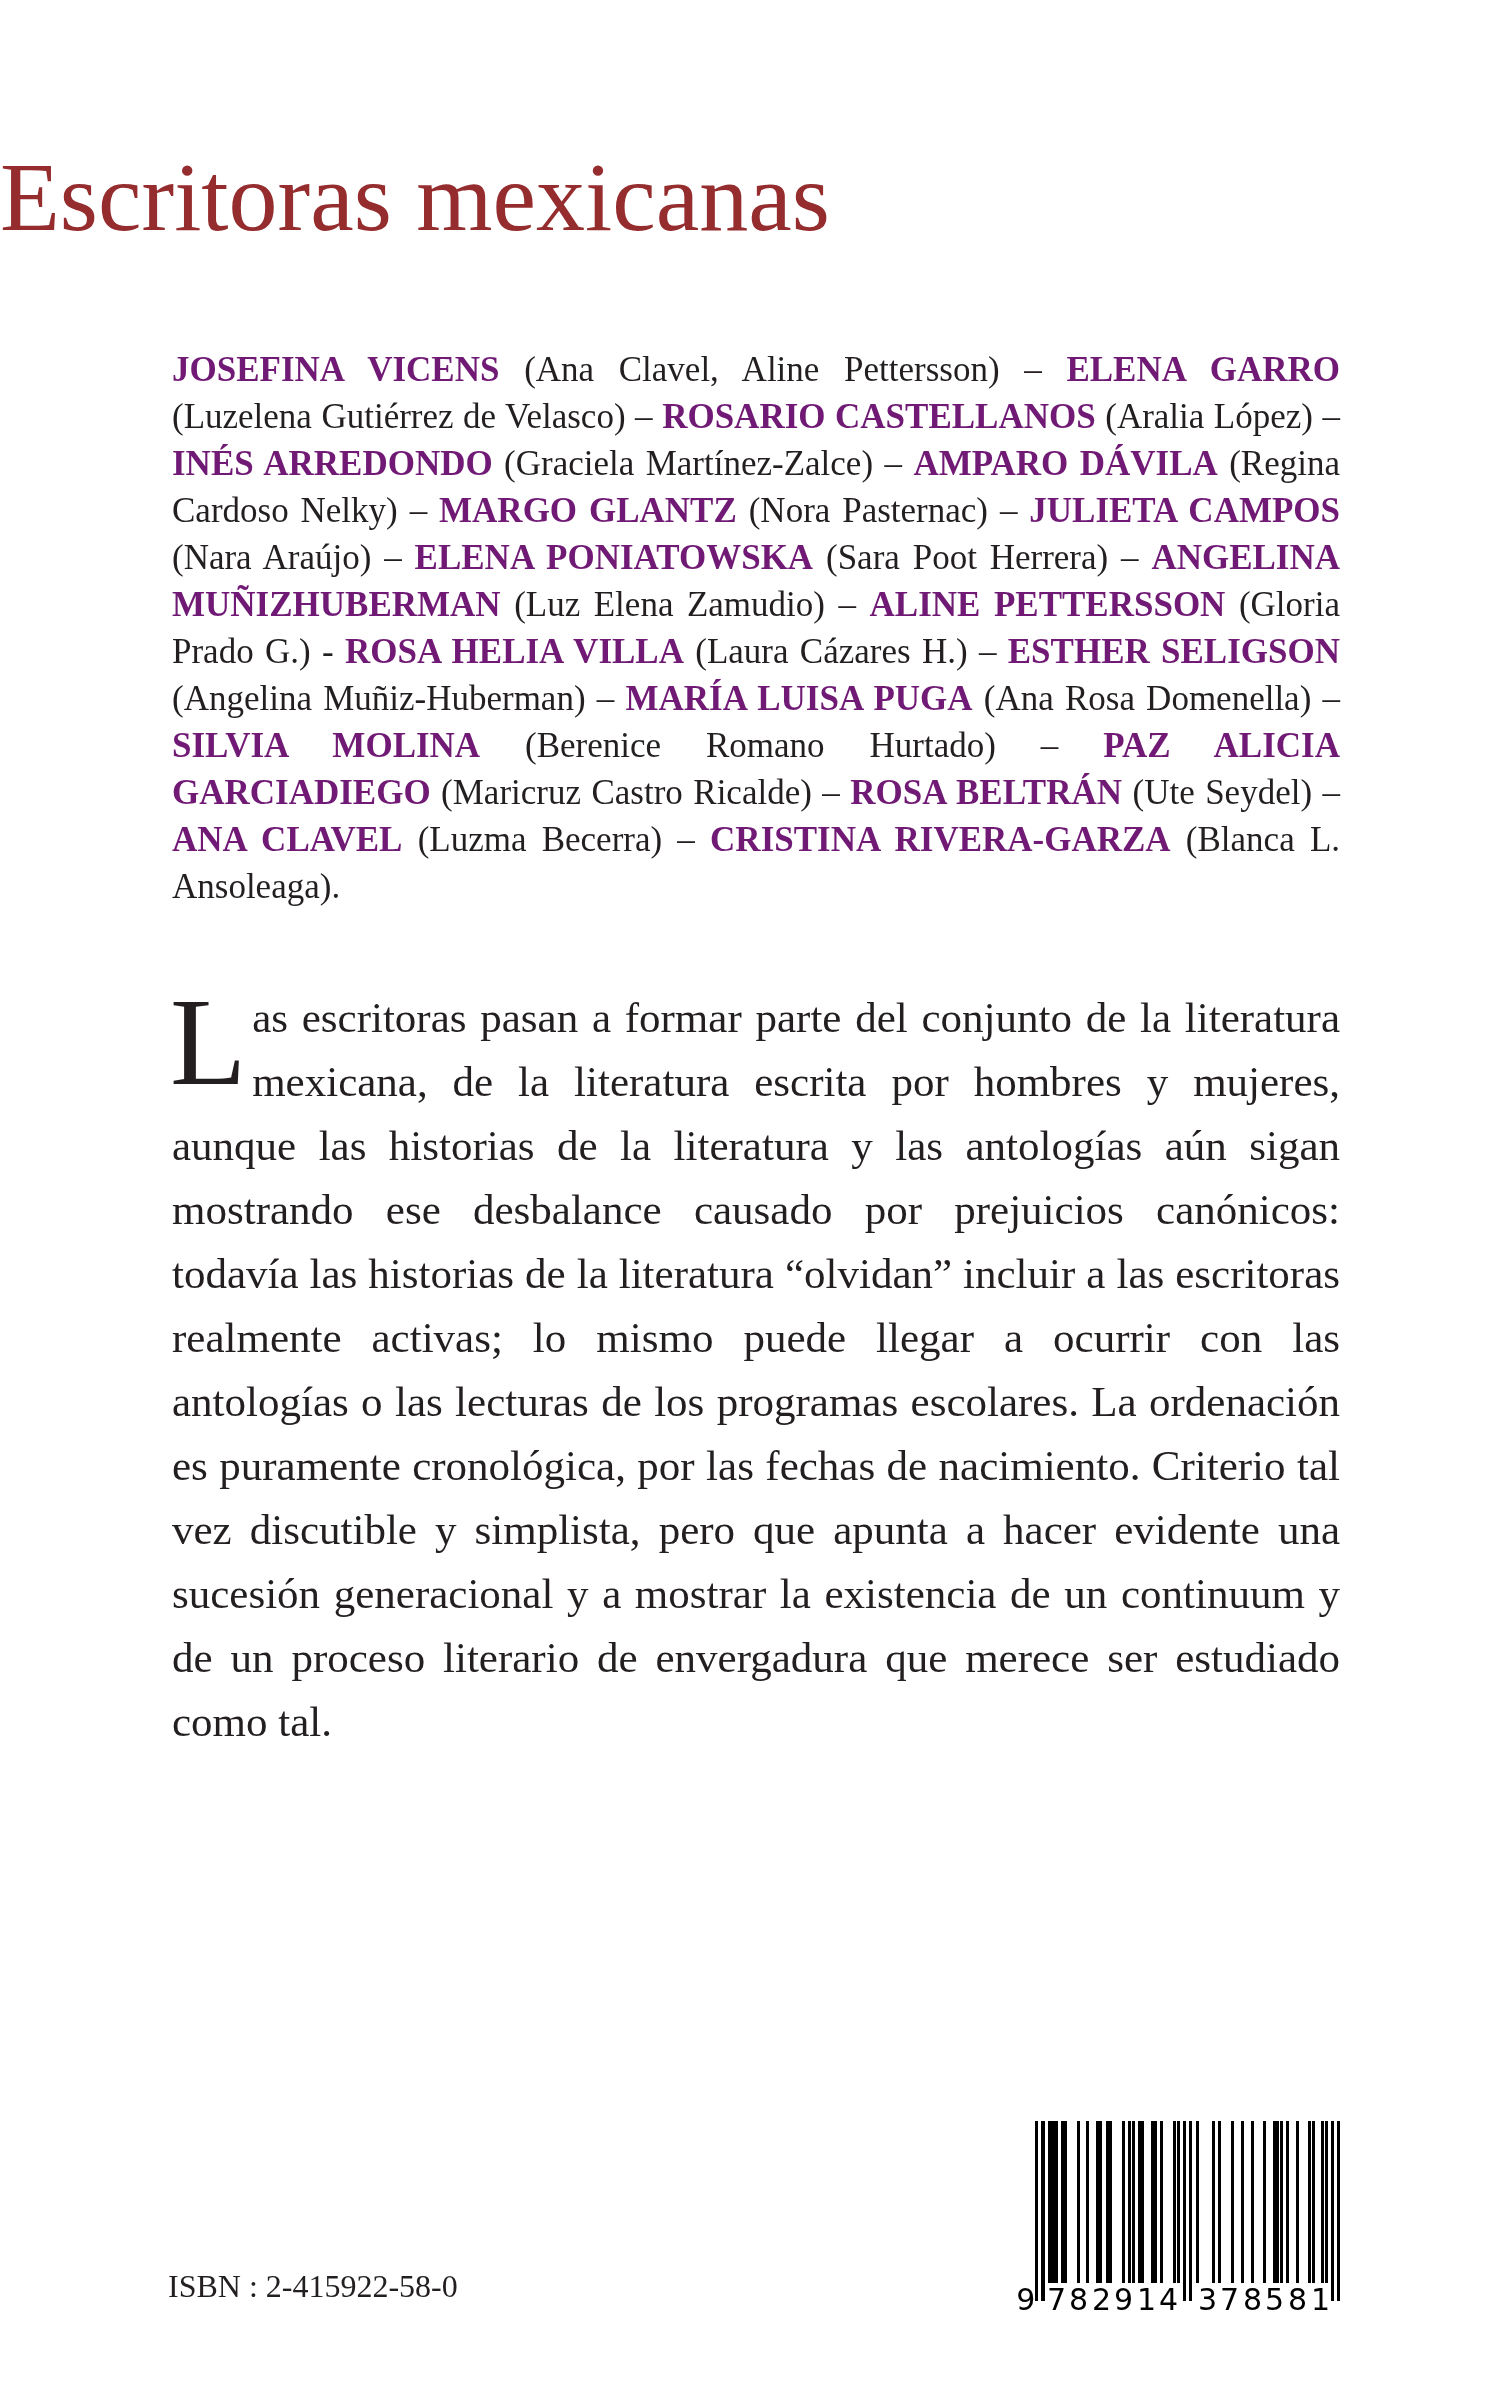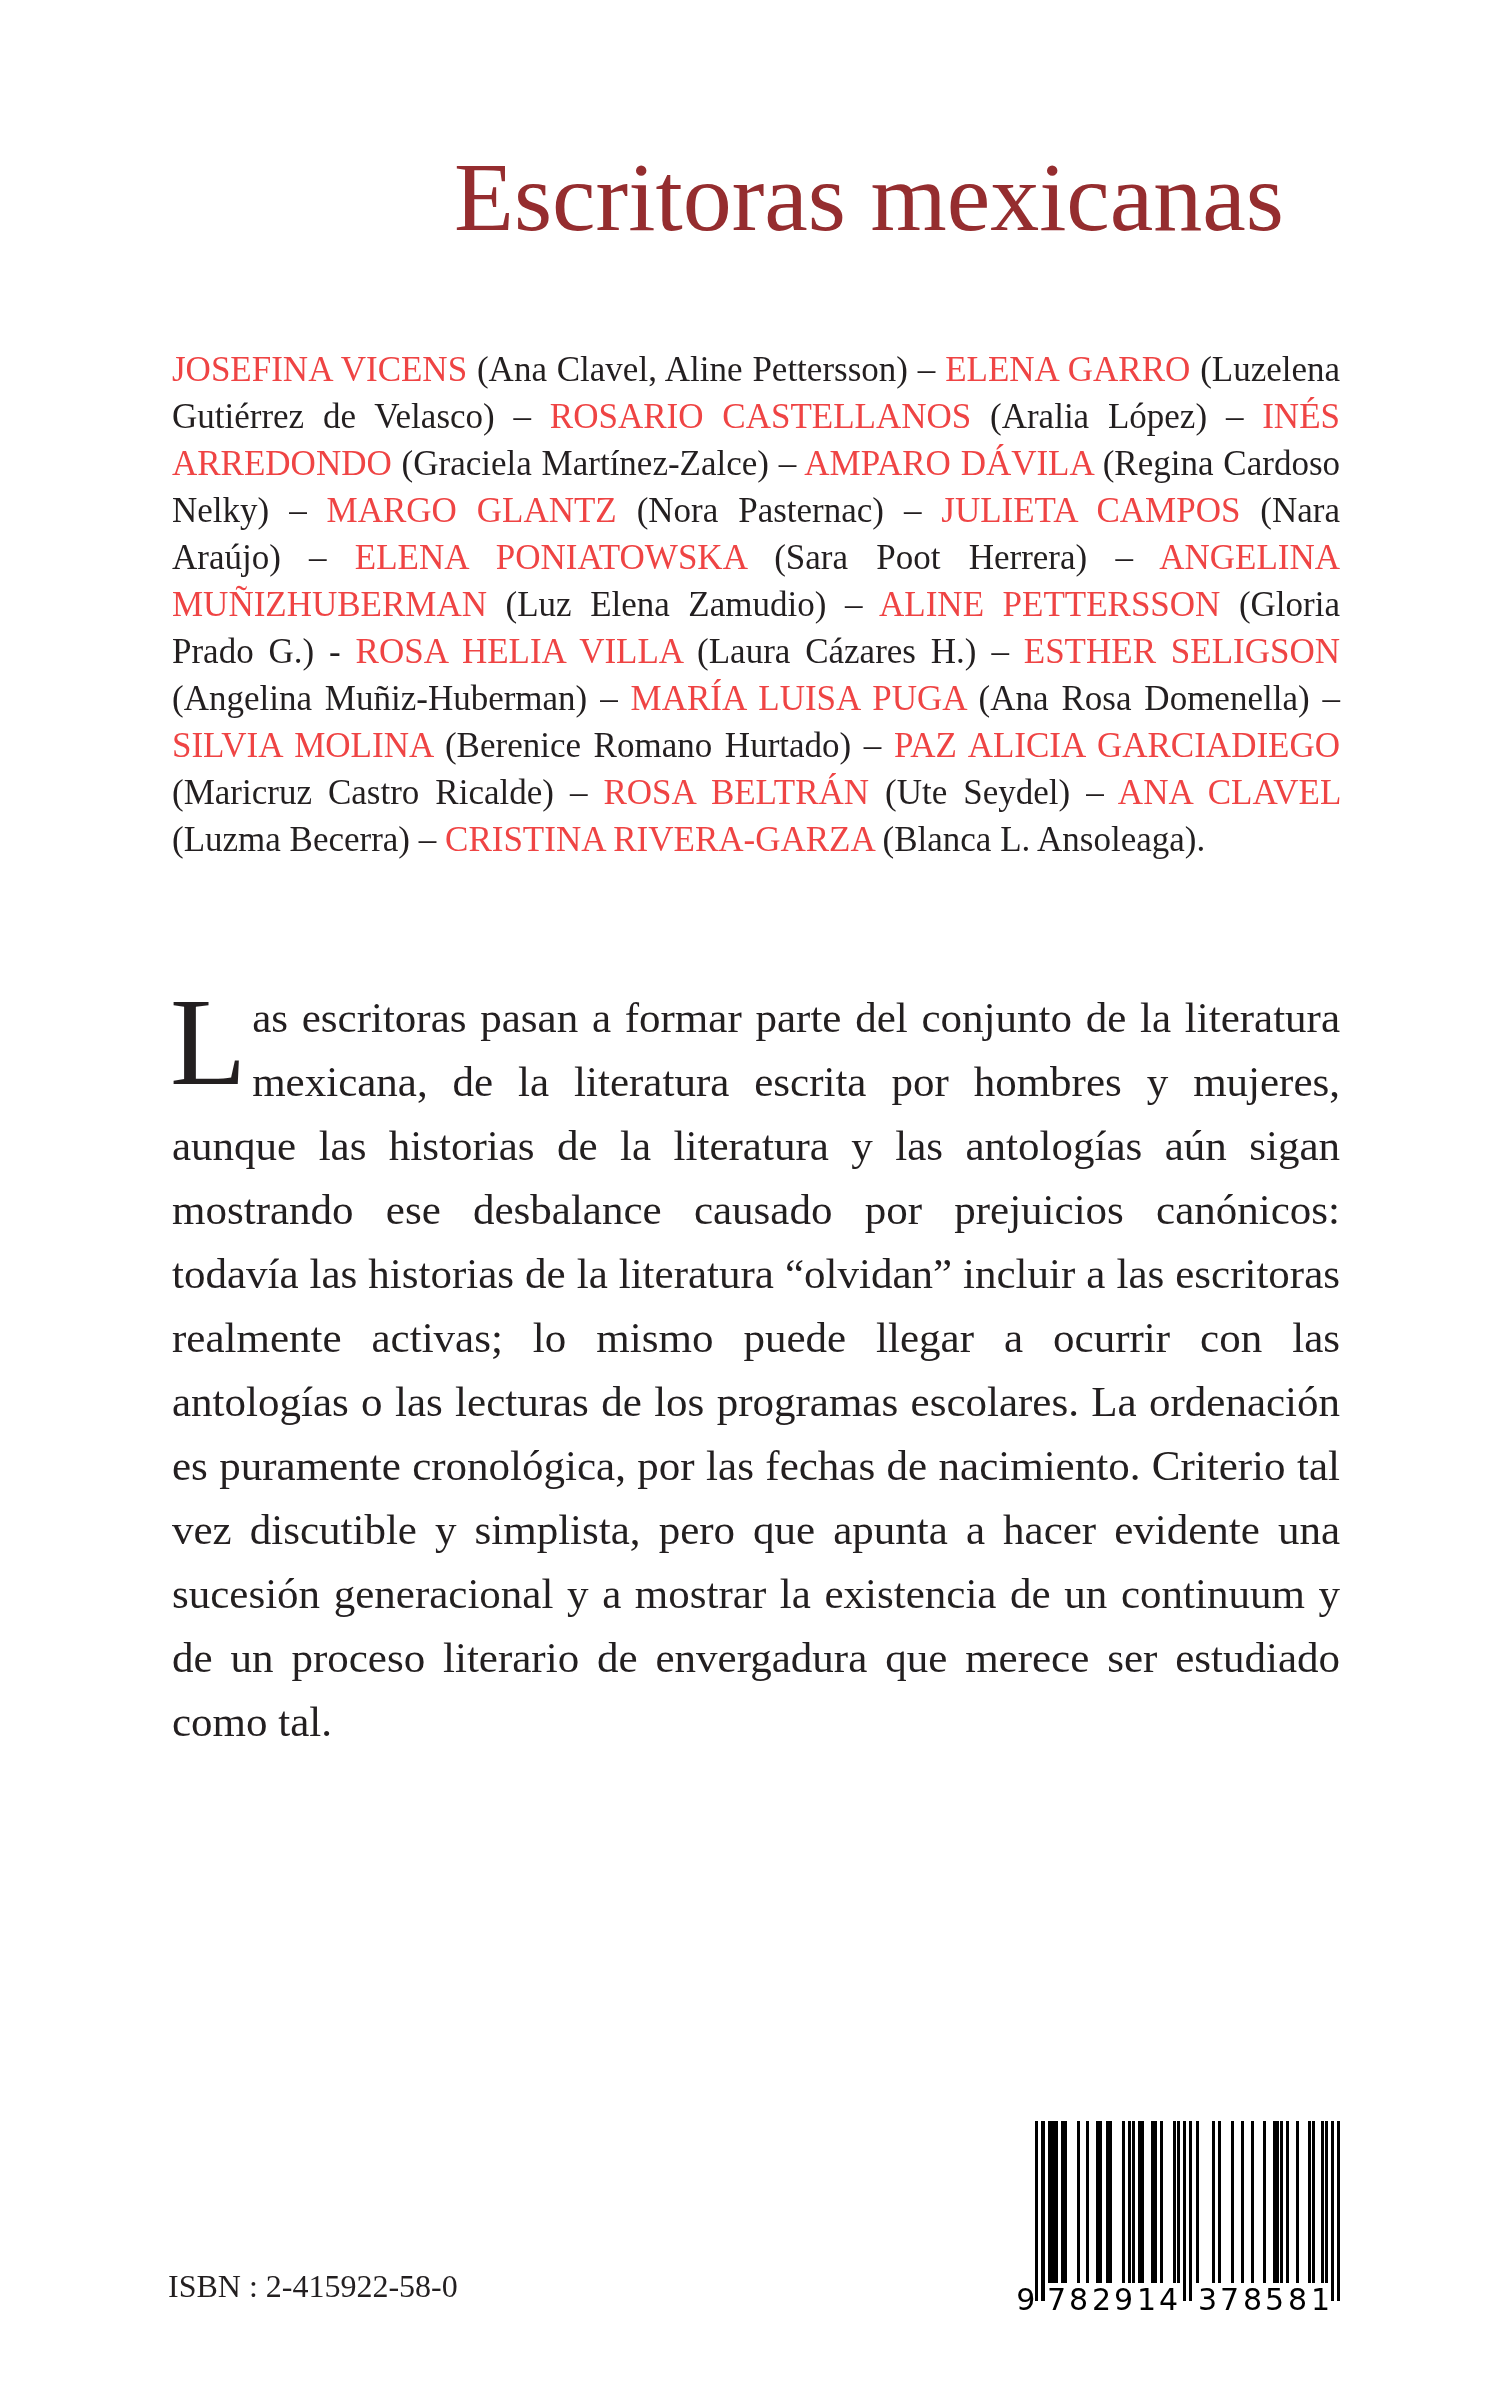--- a/index.html
+++ b/index.html
@@ -13,40 +13,40 @@
       position: relative;
       overflow: hidden;
       font-family: "Liberation Serif", "DejaVu Serif", serif;
       color: #231f20;
     }
     .title {
       position: absolute;
       left: 0;
       width: 1284px;
       top: 140px;
-      text-align: right;
+      text-align: left;
       font-size: 98px;
       line-height: 114px;
       font-weight: normal;
       margin: 0;
       letter-spacing: 0px;
       transform: scaleX(1.0);
     }
     .authors {
       position: absolute;
       left: 172px;
       top: 346px;
       width: 1168px;
       font-size: 35px;
       line-height: 47px;
       text-align: justify;
       text-align-last: left;
       margin: 0;
     }
-    .authors .name { color: #ef4444; }
+    .authors .name { color: #701a75; font-weight: bold; }
     .authors .critic { color: #231f20; }
     .authors .sep { color: #231f20; }
 
     .body-text {
       position: absolute;
       left: 172px;
       top: 986px;
       width: 1168px;
       font-size: 43px;
       line-height: 64px;

